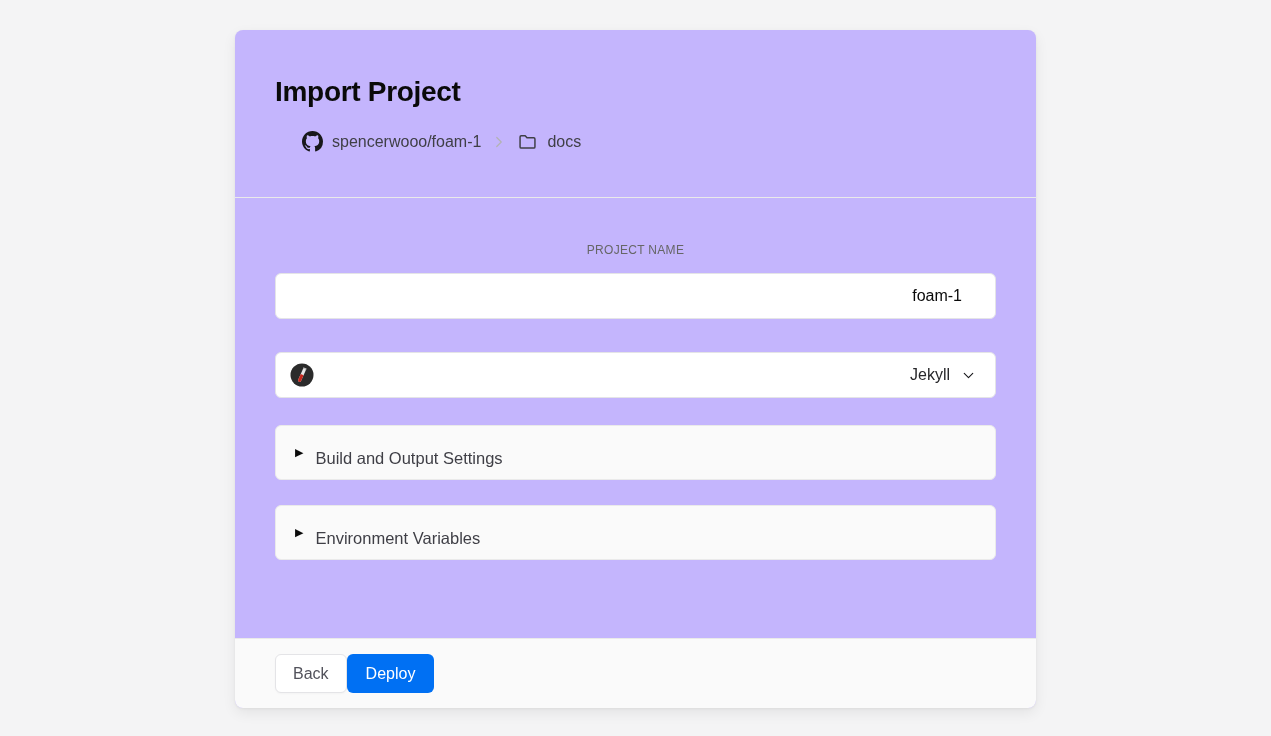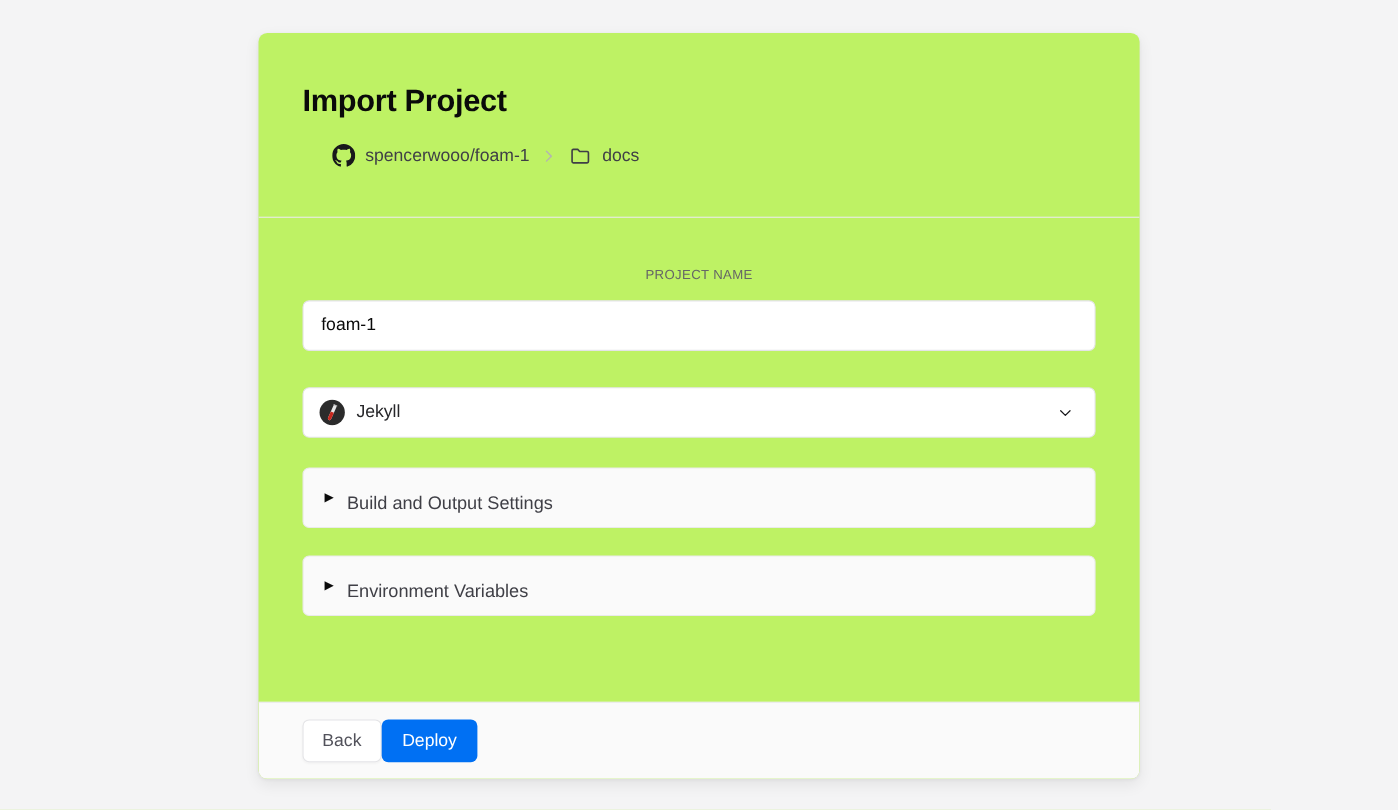--- a/index.html
+++ b/index.html
@@ -5,21 +5,21 @@
   * { margin: 0; padding: 0; box-sizing: border-box; }
   html, body {
     width: 1271px; height: 736px;
     background: #f4f4f5;
     font-family: "Liberation Sans", sans-serif;
     overflow: hidden;
   }
   .card {
     width: 801px; height: 678px;
     margin: 30px auto 0;
-    background: #bef264;
+    background: #c4b5fd;
     border-radius: 8px;
     box-shadow: 0 5px 14px rgba(0,0,0,0.07), 0 1px 3px rgba(0,0,0,0.05);
     display: flex; flex-direction: column;
     overflow: hidden;
   }
   .card-header {
     padding: 46px 40px 0;
     height: 168px;
     border-bottom: 1px solid #eaeaea;
   }
@@ -48,37 +48,39 @@
     color: #666666;
     letter-spacing: 0.3px;
     margin-bottom: 16px;
     text-align: center;
   }
   .text-input {
     width: 100%;
     height: 46px;
     border: 1px solid #e4e4e7;
     border-radius: 6px;
-    padding: 0 16px;
+    padding: 0 33px;
     font-size: 16px;
     color: #0a0a0a;
     font-family: "Liberation Sans", sans-serif;
     outline: none;
     background: #fff;
+    text-align: right;
   }
   .select-box {
     width: 100%;
     height: 46px;
     border: 1px solid #e4e4e7;
     border-radius: 6px;
     padding: 0 18px 0 14px;
     display: flex; align-items: center;
     gap: 10px;
     cursor: pointer;
     background: #fff;
+    text-align: right;
   }
   .select-box .select-value { font-size: 16px; color: #27272a; flex: 1; }
   .framework-group { margin-top: 33px; }
   .accordion {
     margin-top: 27px;
     height: 55px;
     background: #fafafa;
     border: 1px solid #eaeaea;
     border-radius: 6px;
     display: flex; align-items: center;

